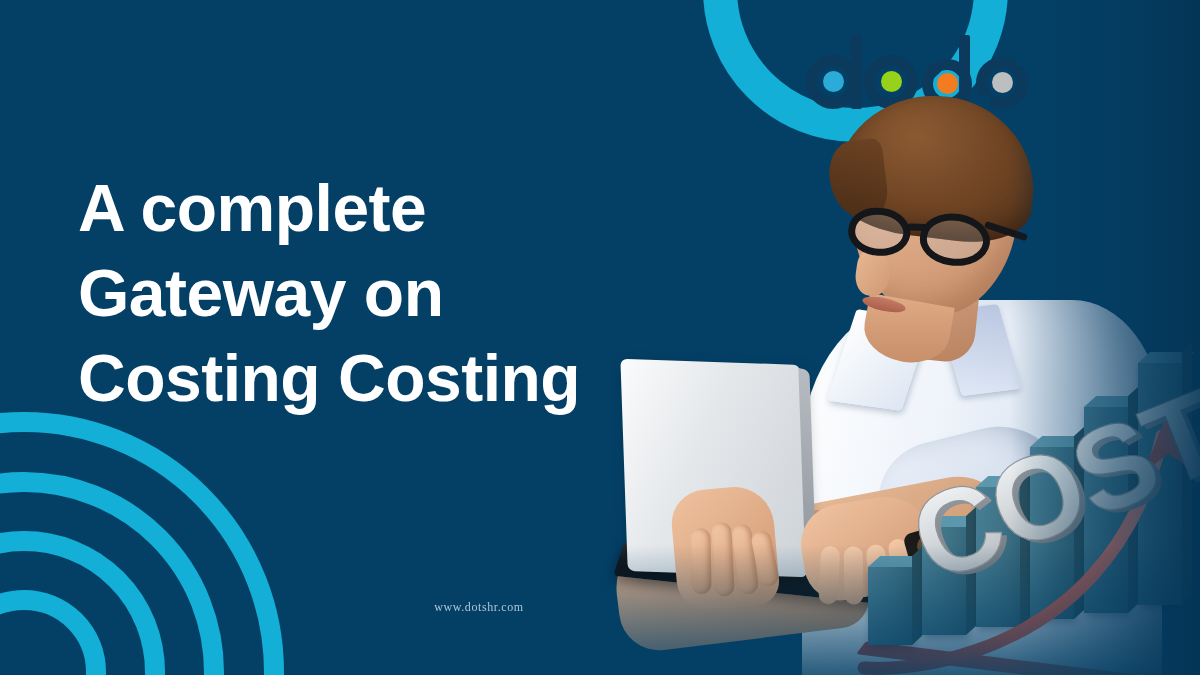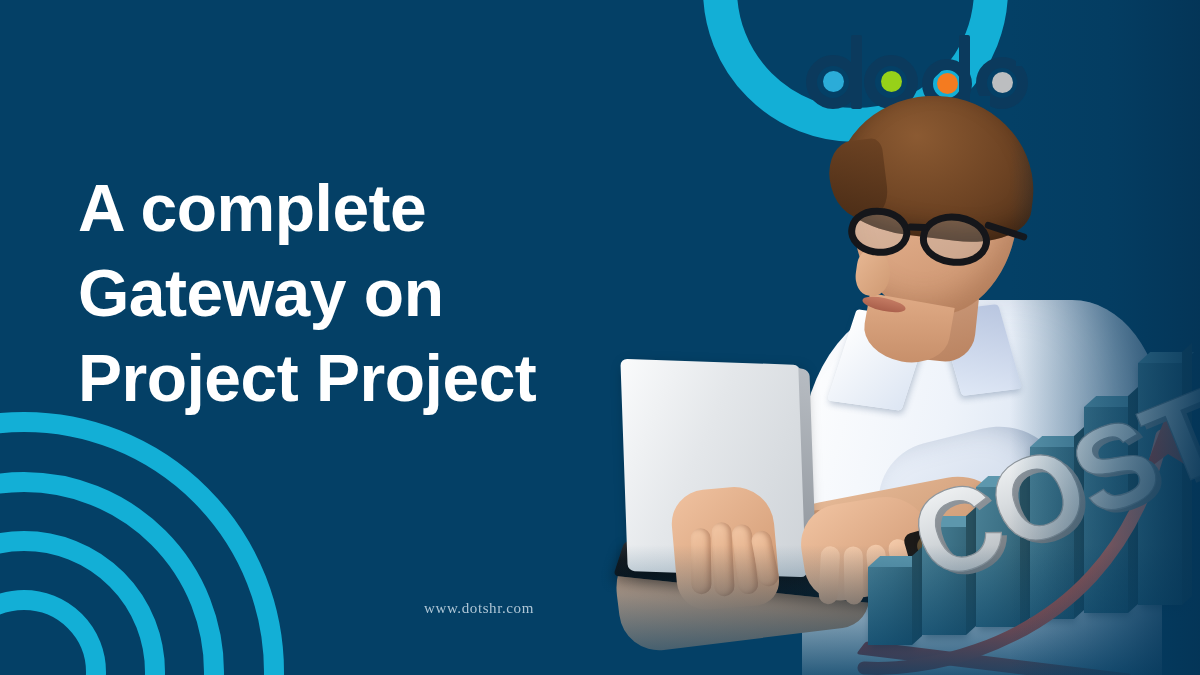--- a/index.html
+++ b/index.html
@@ -98,21 +98,21 @@
   }
 
   
   .url{
     position:absolute;
     left:0; top:600px;
     width:984px;
     text-align:center;
     color:#AFC6D6;
     font-family:"Liberation Serif", serif;
-    font-size:15px;
+    font-size:12px;
     letter-spacing:0.6px;
   }
   .url span{ position:relative; left:-13px; }
 
   
   .photo{
     position:absolute;
     left:556px; top:0;
     width:644px; height:675px;
     overflow:hidden;
@@ -416,21 +416,21 @@
     <div class="glyph" style="width:54px;">
       <span class="ringlet" style="width:52px;height:52px;"></span>
       <span class="s-cut" style="right:0;top:18px;width:14px;height:13px;"></span>
       <span class="s-cut" style="left:0;bottom:0px;width:14px;height:13px;"></span>
       <span class="dot" style="background:#BCBEC0;left:16px;bottom:16px;"></span>
     </div>
   </div>
 
   <h1 class="headline">A complete
 Gateway on
-Project Project</h1>
+Costing Costing</h1>
 
   <div class="photo">
 
     <div class="torso"></div>
     <div class="collar-l"></div>
     <div class="collar-r"></div>
     <div class="neck"></div>
     <div class="head"></div>
     <div class="ear"></div>
     <div class="chin"></div>

